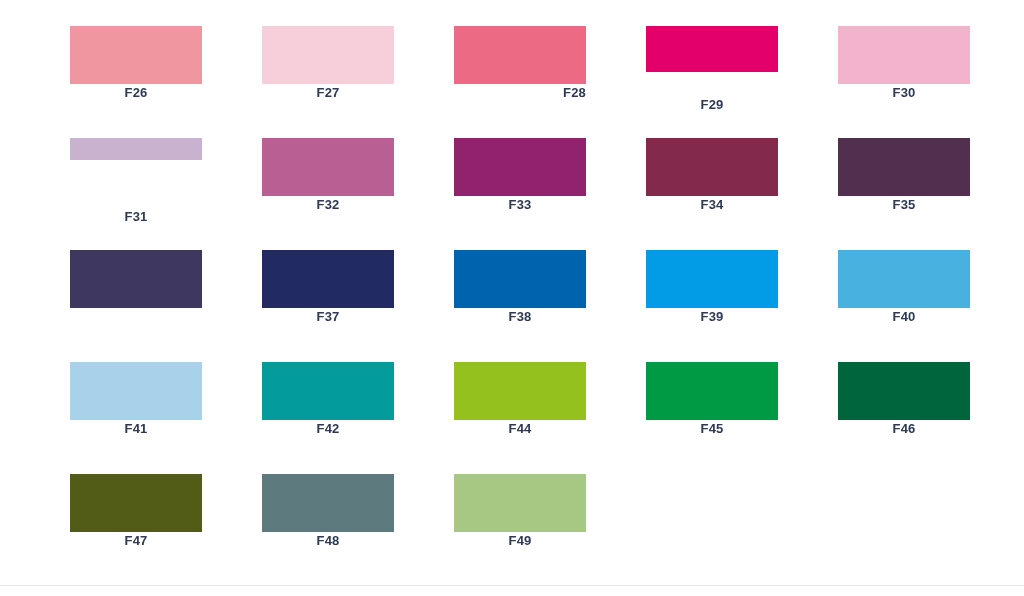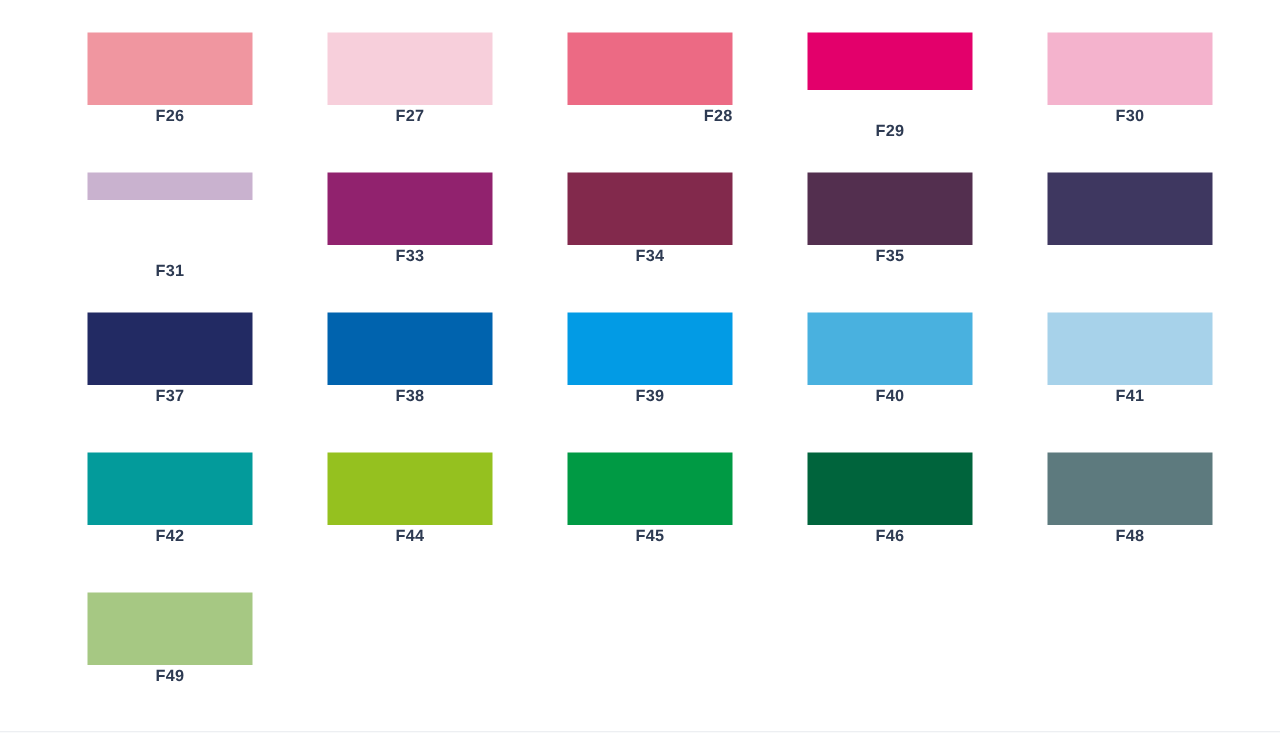--- a/index.html
+++ b/index.html
@@ -105,20 +105,24 @@
       </div>
       <div class="swatch-cell">
         <div class="swatch-chip" style="background-color: rgb(244, 179, 205);"></div>
         <div class="swatch-label" style="color: rgb(45, 58, 82);">F30</div>
       </div>
       <div class="swatch-cell">
         <div class="swatch-chip" style="background-color: rgb(201, 178, 207);"></div>
         <div class="swatch-label" style="color: rgb(45, 58, 82); margin-top: 48px;">F31</div>
       </div>
       <div class="swatch-cell">
+        <div class="swatch-chip" style="background-color: rgb(184, 95, 147);"></div>
+        <div class="swatch-label" style="color: rgb(45, 58, 82);">F32</div>
+      </div>
+      <div class="swatch-cell">
         <div class="swatch-chip" style="background-color: rgb(145, 34, 110);"></div>
         <div class="swatch-label" style="color: rgb(45, 58, 82);">F33</div>
       </div>
       <div class="swatch-cell">
         <div class="swatch-chip" style="background-color: rgb(130, 41, 76);"></div>
         <div class="swatch-label" style="color: rgb(45, 58, 82);">F34</div>
       </div>
       <div class="swatch-cell">
         <div class="swatch-chip" style="background-color: rgb(83, 47, 79);"></div>
         <div class="swatch-label" style="color: rgb(45, 58, 82);">F35</div>
@@ -156,20 +160,24 @@
       </div>
       <div class="swatch-cell">
         <div class="swatch-chip" style="background-color: rgb(0, 154, 68);"></div>
         <div class="swatch-label" style="color: rgb(45, 58, 82);">F45</div>
       </div>
       <div class="swatch-cell">
         <div class="swatch-chip" style="background-color: rgb(0, 100, 60);"></div>
         <div class="swatch-label" style="color: rgb(45, 58, 82);">F46</div>
       </div>
       <div class="swatch-cell">
+        <div class="swatch-chip" style="background-color: rgb(82, 92, 22);"></div>
+        <div class="swatch-label" style="color: rgb(45, 58, 82);">F47</div>
+      </div>
+      <div class="swatch-cell">
         <div class="swatch-chip" style="background-color: rgb(93, 122, 126);"></div>
         <div class="swatch-label" style="color: rgb(45, 58, 82);">F48</div>
       </div>
       <div class="swatch-cell">
         <div class="swatch-chip" style="background-color: rgb(166, 200, 131);"></div>
         <div class="swatch-label" style="color: rgb(45, 58, 82);">F49</div>
       </div>
     </div>
 
   <div id="page-bottom-rule" style="background: rgb(232, 234, 238);"></div>

